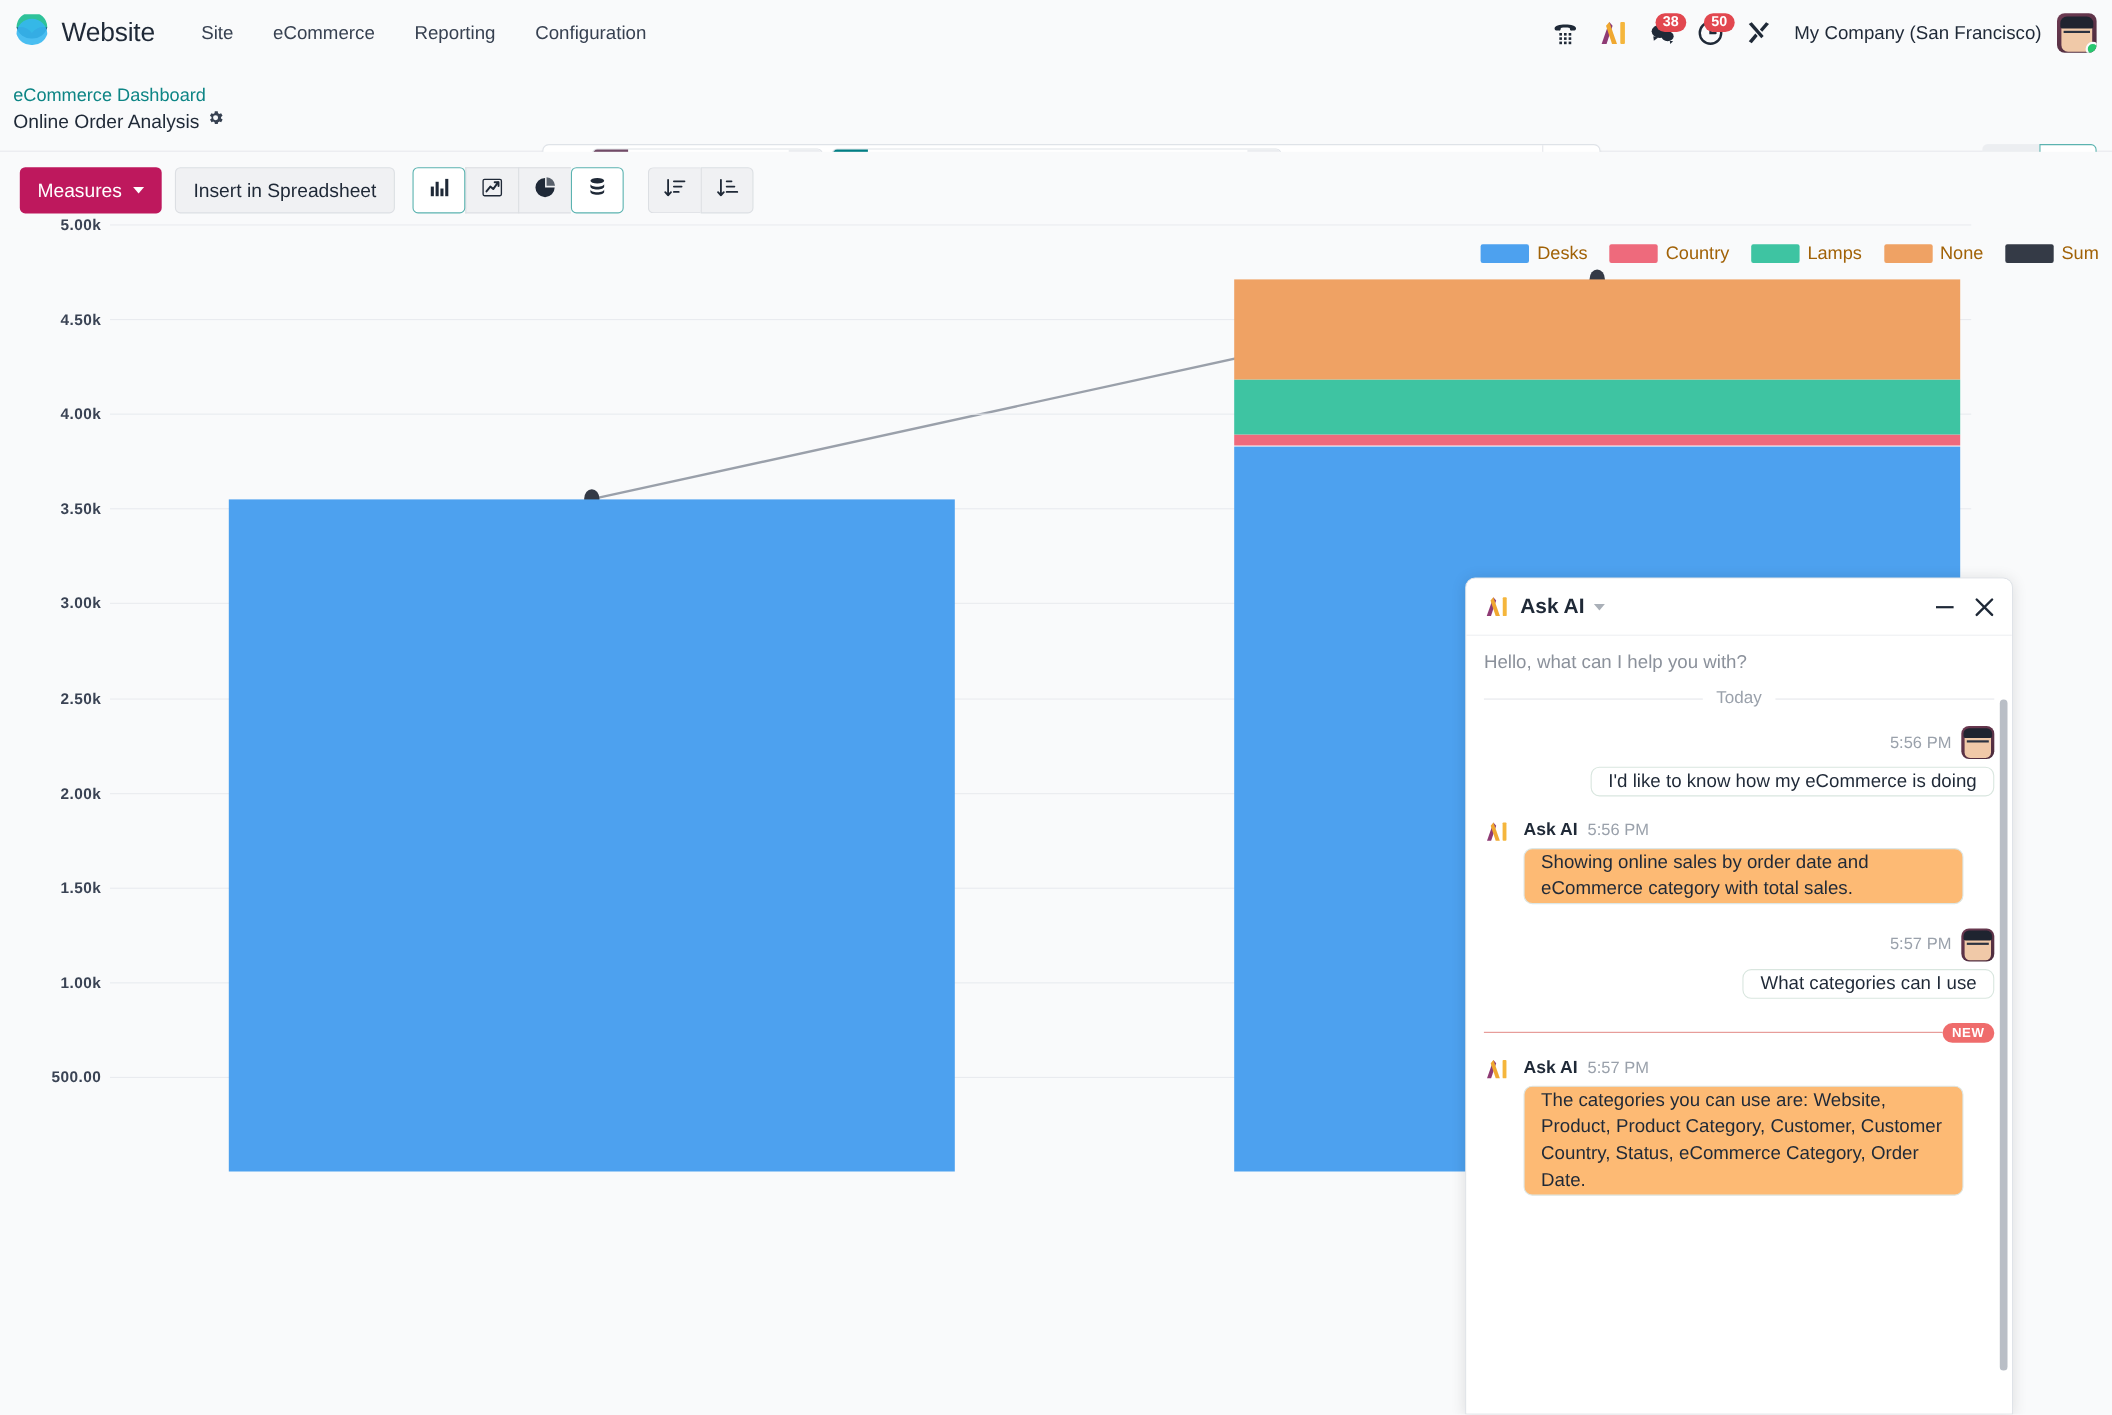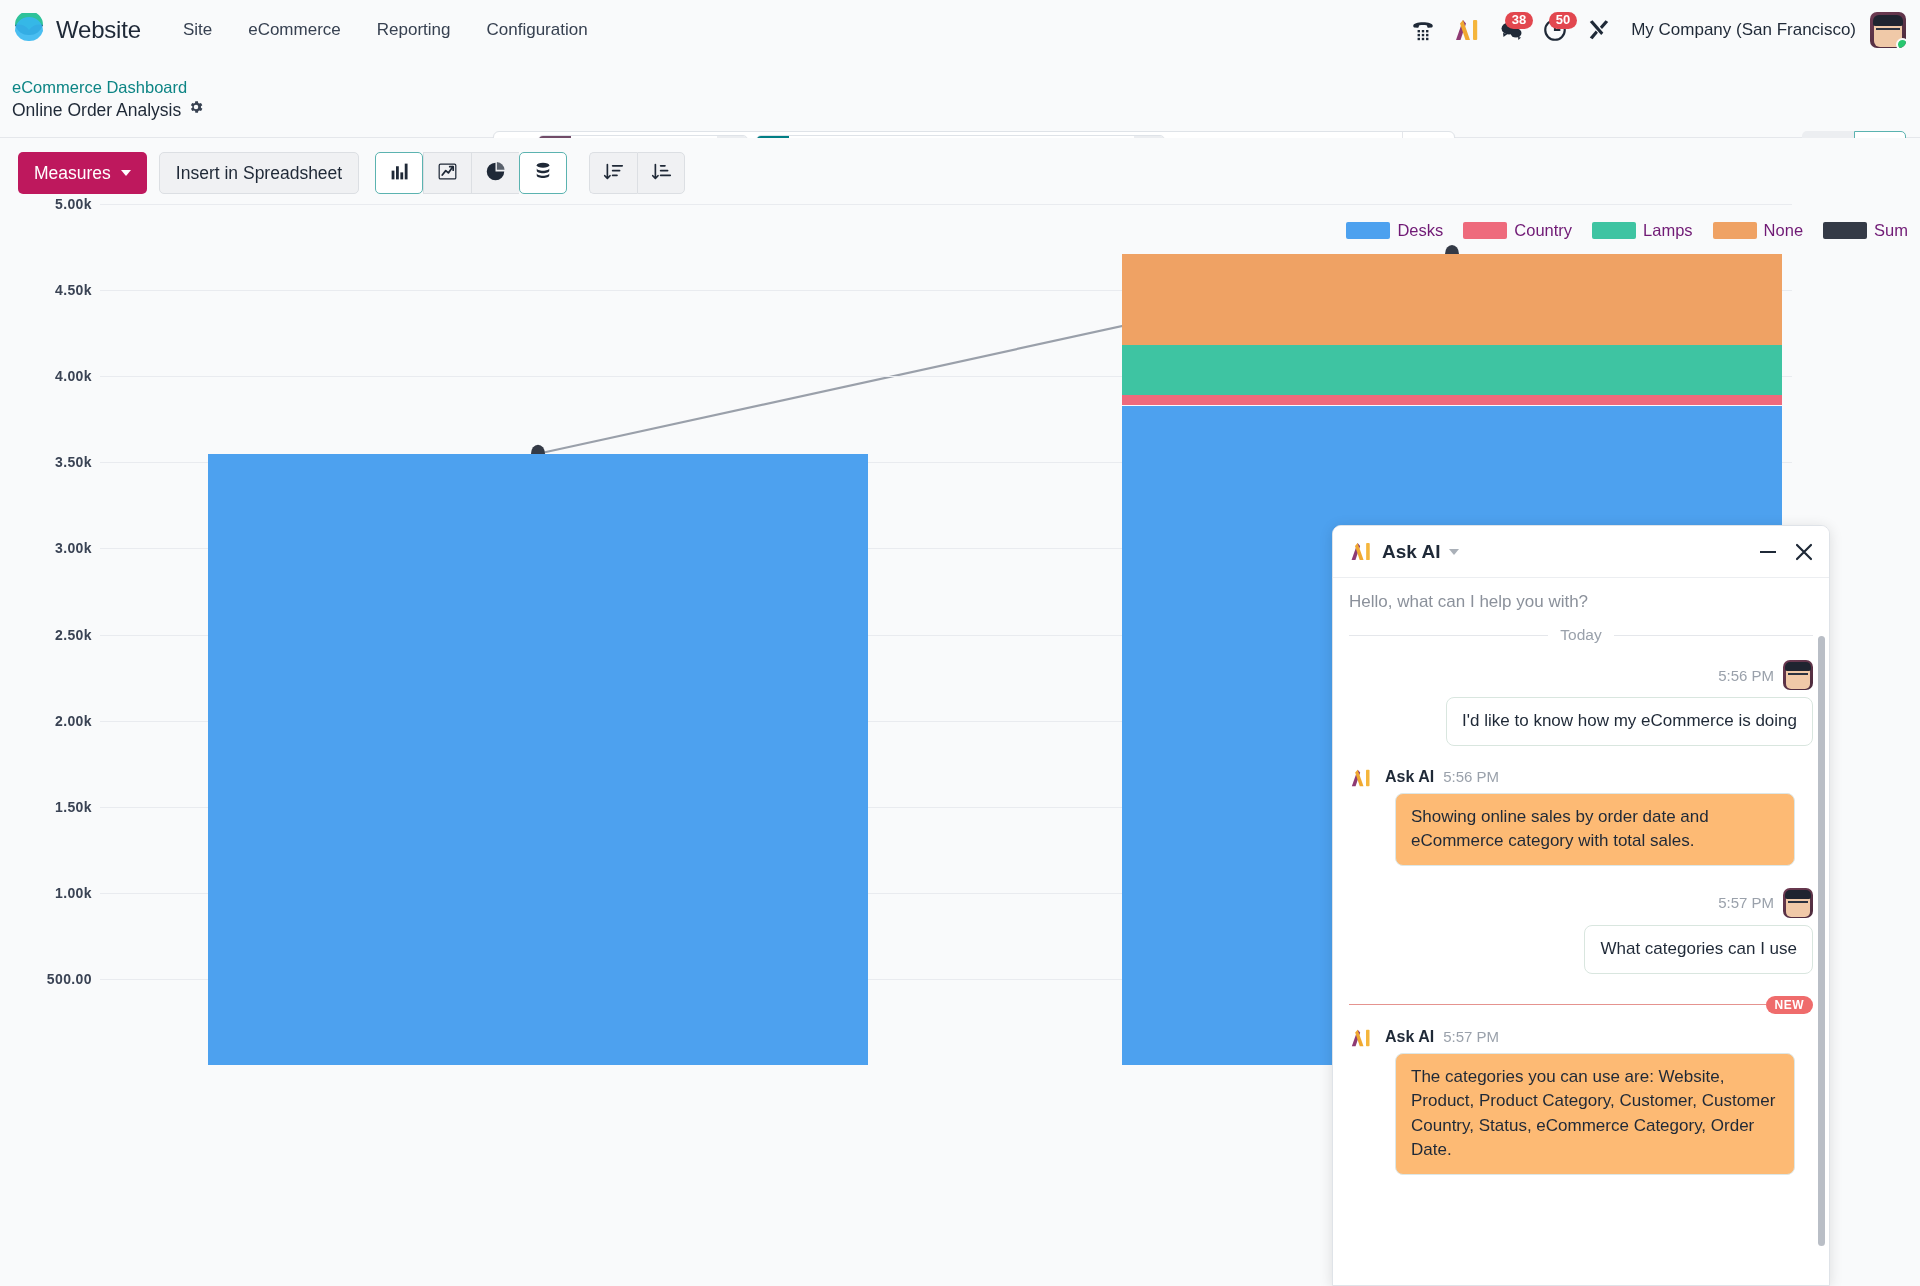--- a/index.html
+++ b/index.html
@@ -169,21 +169,21 @@
   .chart-area {
     position: absolute; top: 208px; left: 0; width: 1920px; height: 1078px;
     background: #f9fafb;
   }
   .legend {
     position: absolute; right: 12px; top: 13px;
     display: flex; align-items: center; gap: 0;
   }
   .legend-item { display: flex; align-items: center; gap: 7px; margin-left: 20px; }
   .legend-swatch { width: 44px; height: 17px; border-radius: 2px; }
-  .legend-label { font-size: 16.5px; color: #701a75; white-space: nowrap; }
+  .legend-label { font-size: 16.5px; color: #a16207; white-space: nowrap; }
 
   .plot {
     position: absolute; left: 0; top: 0; width: 1792px; height: 1078px;
   }
   .ytick {
     position: absolute; left: 0; width: 92px; text-align: right;
     font-size: 14px; font-weight: 700; color: #3a4354;
     transform: translateY(-50%); letter-spacing: 0.4px;
   }
   .gridline {
@@ -227,23 +227,23 @@
   .day-sep .line { flex: 1; height: 1px; background: #e5e7eb; }
   .day-sep .txt { font-size: 15.5px; color: #9aa1ab; }
   .msg { margin-bottom: 22px; }
   .msg-meta {
     display: flex; align-items: center; gap: 9px; margin-bottom: 7px;
   }
   .msg.user .msg-meta { justify-content: flex-end; }
   .msg-time { font-size: 15px; color: #9aa1ab; }
   .msg-author { font-size: 16px; font-weight: 700; color: #1f2937; }
   .bubble {
-    border: 1px solid #dbe5e1; border-radius: 8px; padding: 11px 15px;
+    border: 1px solid #dbe5e1; border-radius: 8px; padding: 0 15px;
     font-size: 17px; line-height: 1.45; color: #1f2937; background: #fff;
-    display: inline-block; max-width: 400px; margin-left: 10px;
+    display: inline-block; max-width: 400px;
   }
   .msg.user { text-align: right; }
   .msg.user .bubble { background: #fff; border-color: #d9e6df; text-align: left; }
   .msg.bot .bubble { background: #fdba74; border-color: #dde7e6; }
   .msg.bot { padding-left: 36px; position: relative; }
   .bot-logo { position: absolute; left: 0; top: 0; width: 24px; height: 20px; }
   .avatar-chat {
     width: 30px; height: 30px; border-radius: 7px;
     background: linear-gradient(150deg,#6d3a52,#4b2b3c);
     position: relative; overflow: hidden; flex: none;

